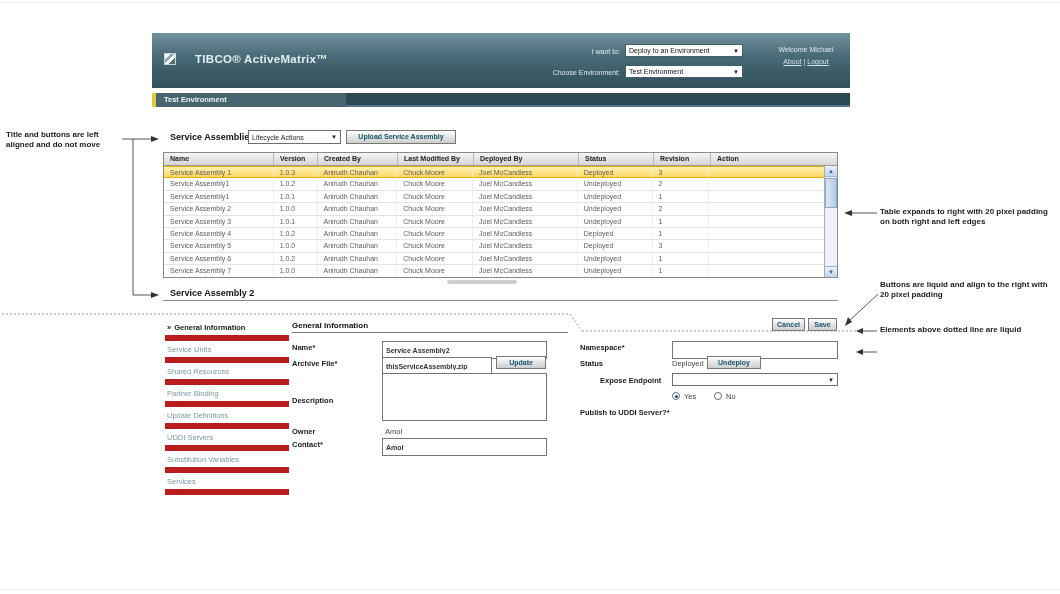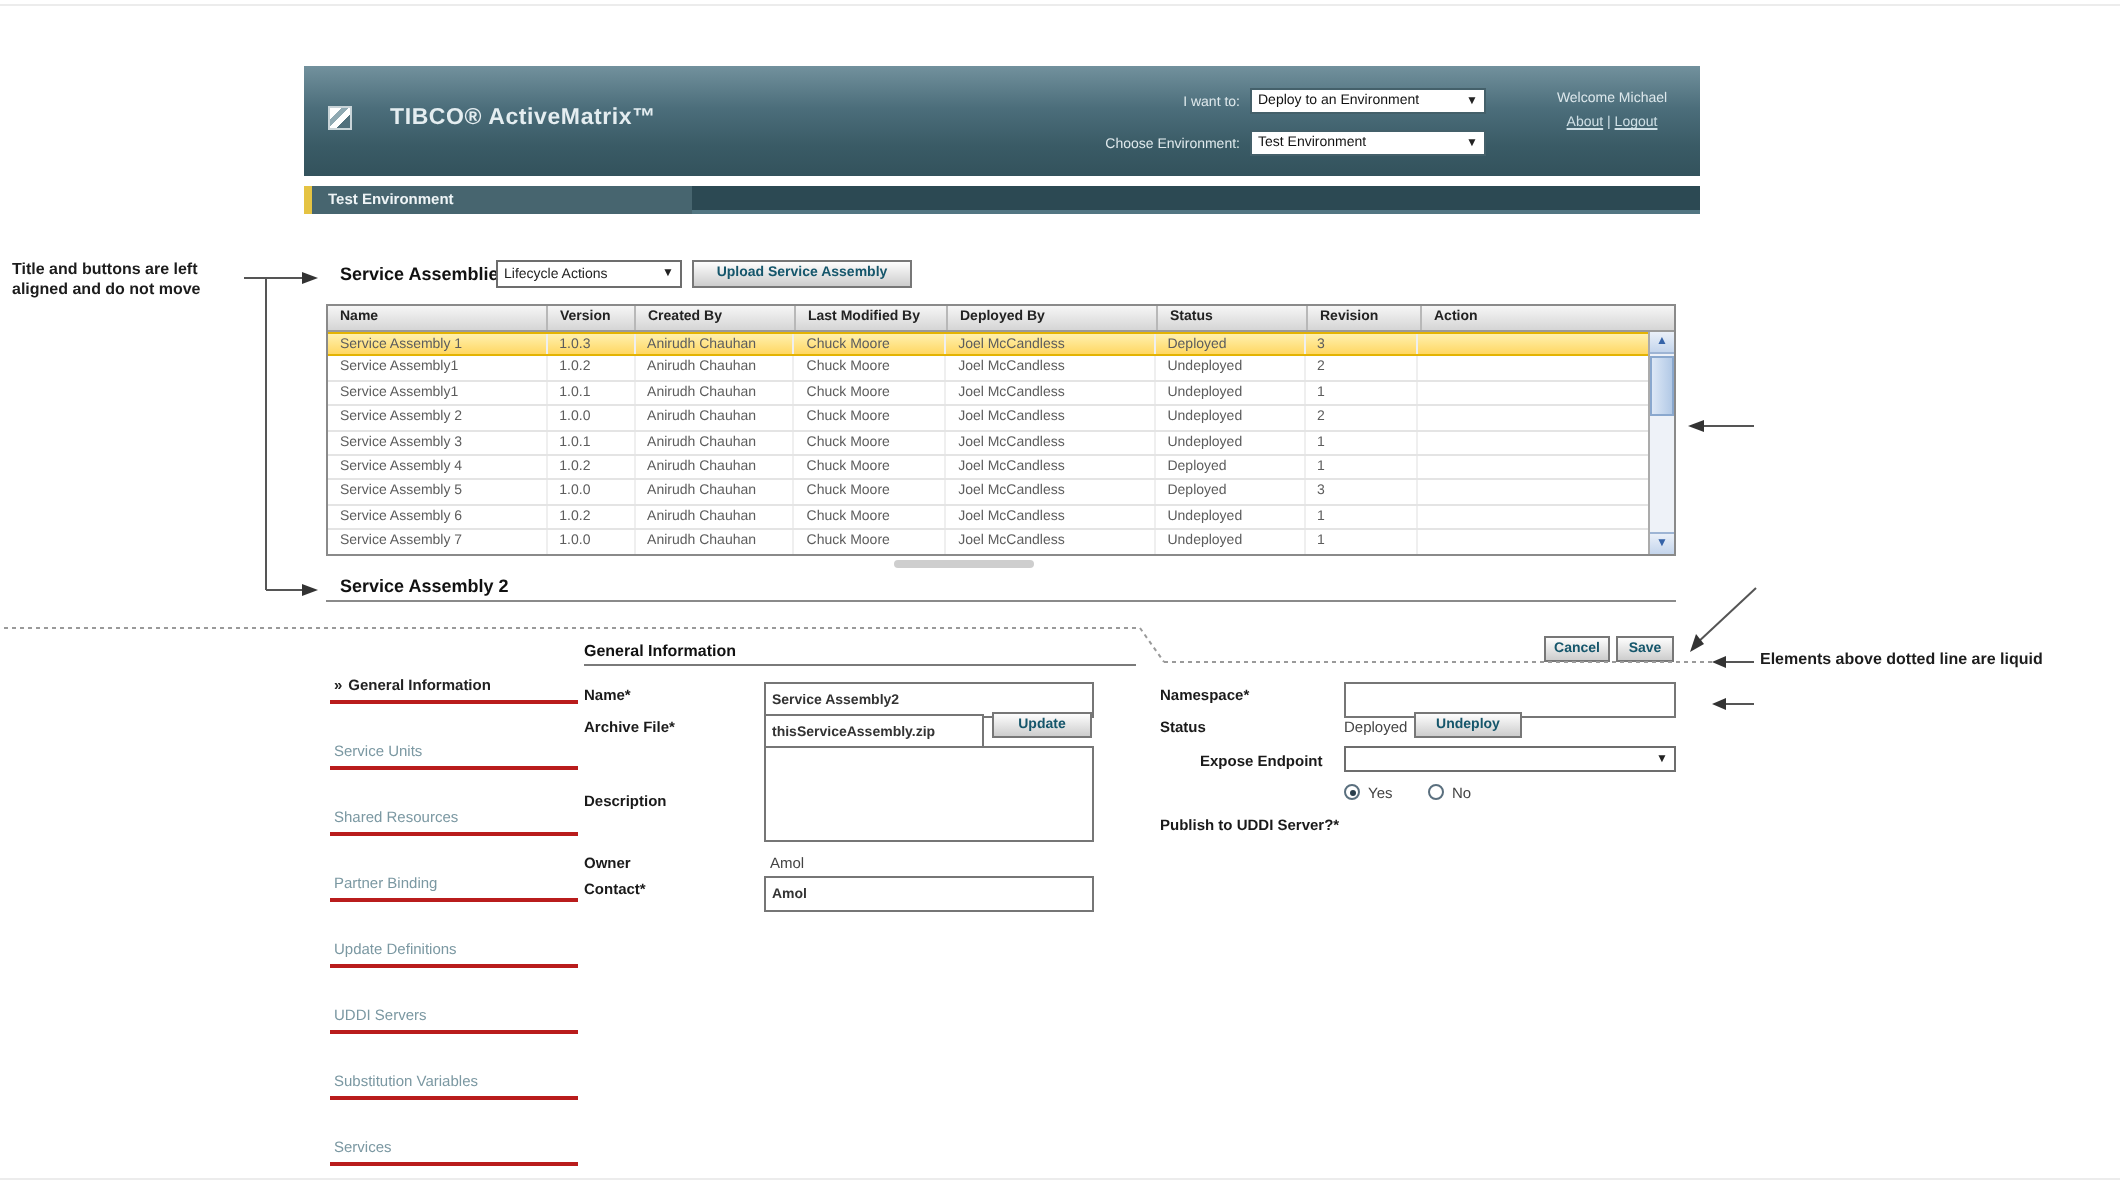--- a/index.html
+++ b/index.html
@@ -66,22 +66,22 @@
   #sb-down { bottom:0; border-top:1px solid #9db4d4; }
   #sb-thumb { position:absolute; left:0; top:12px; width:12px; height:30px;
     background:linear-gradient(90deg,#dde8f6,#b2c9e6); border:1px solid #8aa8ce; cursor:grab; }
   #h-scroll { left:447px; top:280px; width:70px; height:4px; background:#cecece; border-radius:2px; cursor:grab; }
 
   
   #detail-title { left:170px; top:288px; font-size:9px; font-weight:bold; color:#111; }
   #detail-rule { left:163px; top:300px; width:675px; height:1px; background:#8a8a8a; }
 
   #side-nav { left:165px; top:319px; width:124px; }
-  .nav-item { border-bottom:2px solid #b91c1c; padding:4px 0 3px 2px; font-size:7.5px;
-    color:#7b98a2; cursor:pointer;margin-top:15px; }
+  .nav-item { border-bottom:6px solid #b91c1c; padding:4px 0 3px 2px; font-size:7.5px;
+    color:#7b98a2; cursor:pointer; }
   .nav-item.selected { color:#222; font-weight:bold; }
   .nav-marker { margin-right:3px; }
 
   #form-title { left:292px; top:321px; font-size:8px; font-weight:bold; color:#111; }
   #form-title-rule { left:292px; top:332px; width:276px; height:1px; background:#7a7a7a; }
 
   .flabel { font-size:7.5px; font-weight:bold; color:#1a1a1a; }
   .fvalue { font-size:7.5px; color:#444; }
   .tinput { position:absolute; border:1px solid #767676; background:#fff; font-size:7px; color:#333;
     padding:8px 3px; font-family:"Liberation Sans",sans-serif;font-weight:bold; }
@@ -289,20 +289,22 @@
     <span></span>
     <span class="dd-arrow">▼</span>
   </div>
   <div class="abs flabel" style="left:580px; top:408px;">Publish to UDDI Server?*</div>
   <div class="radio selected" style="left:672px; top:392px;"></div>
   <div class="abs fvalue" style="left:684px; top:392px;">Yes</div>
   <div class="radio" style="left:714px; top:392px;"></div>
   <div class="abs fvalue" style="left:726px; top:392px;">No</div>
 
   <div class="note" style="left:6px; top:130px; width:118px;">Title and buttons are left aligned and do not move</div>
+  <div class="note" style="left:880px; top:207px; width:172px;">Table expands to right with 20 pixel padding on both right and left edges</div>
+  <div class="note" style="left:880px; top:280px; width:178px;">Buttons are liquid and align to the right with 20 pixel padding</div>
   <div class="note" style="left:880px; top:325px; width:182px;">Elements above dotted line are liquid</div>
 
   <svg id="svg-overlay">
 
     <line x1="122" y1="139" x2="152" y2="139" stroke="#555" stroke-width="1"></line>
     <polygon points="151,136 159,139 151,142" fill="#333"></polygon>
     <line x1="133" y1="139" x2="133" y2="295" stroke="#555" stroke-width="1"></line>
     <line x1="133" y1="295" x2="152" y2="295" stroke="#555" stroke-width="1"></line>
     <polygon points="151,292 159,295 151,298" fill="#333"></polygon>
 

